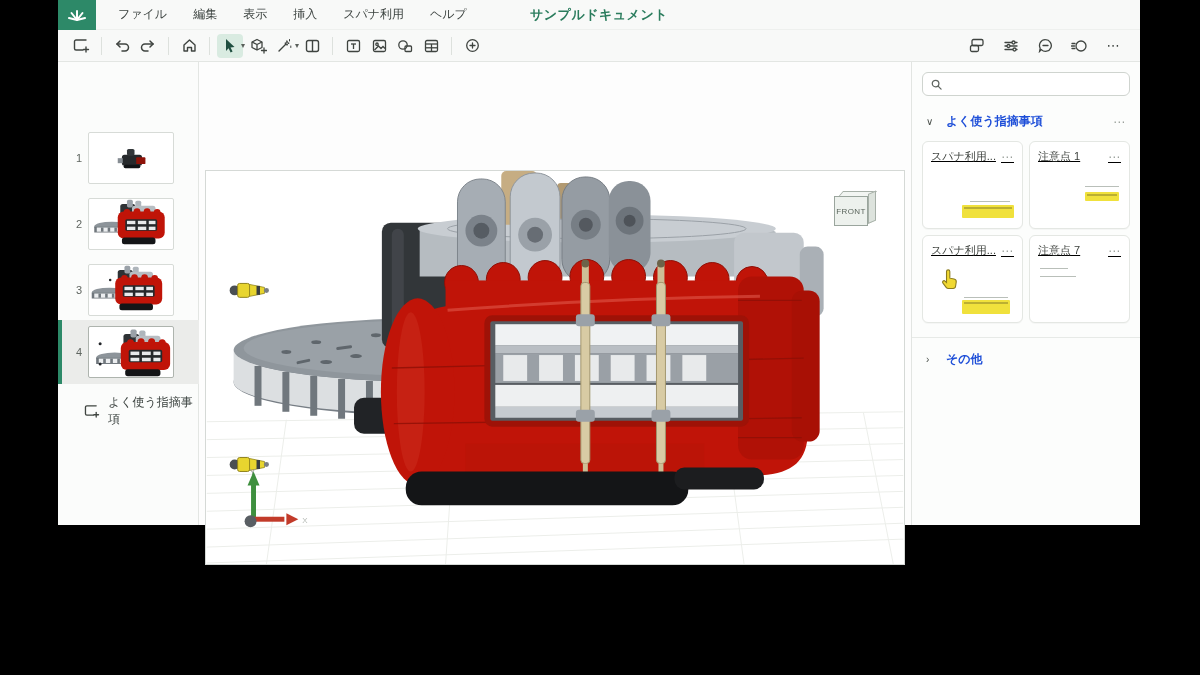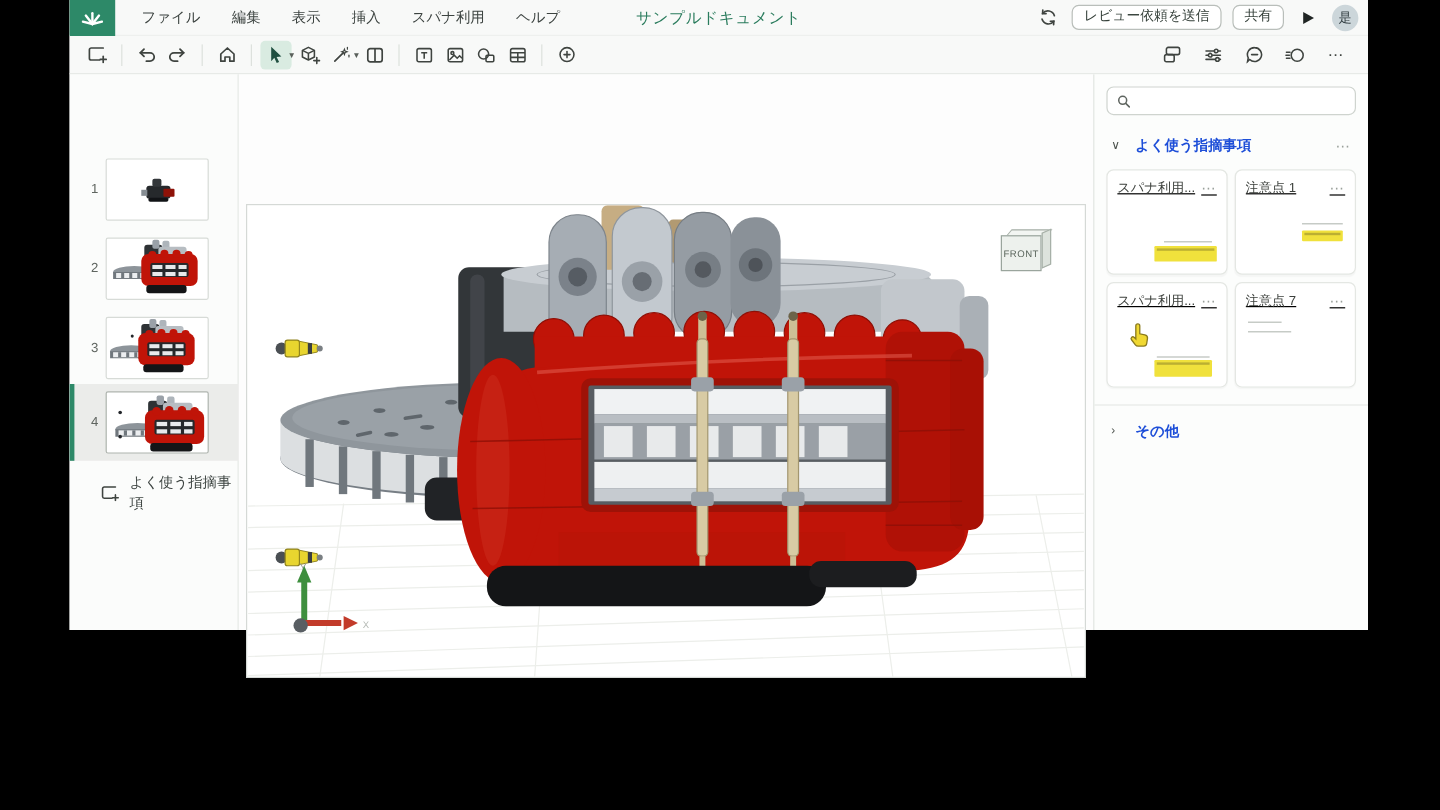--- a/index.html
+++ b/index.html
@@ -8,21 +8,21 @@
   .stage { position:relative; width:1200px; height:675px; background:#000; }
   .app { position:absolute; left:58px; top:0; width:1082px; height:525px; background:#fff; }
 
   
   .topbar { position:absolute; left:0; top:0; width:100%; height:30px; background:#f8f9f8;
     border-bottom:1px solid #eef0ee; display:flex; align-items:center; }
   .logo { width:38px; height:30px; background:#2d8968; display:flex; align-items:center; justify-content:center; flex:0 0 auto; }
   .menus { display:flex; gap:26px; margin-left:22px; }
   .menus span { font-size:12px; color:#3c4340; cursor:default; }
   .doc-title { position:absolute; left:50%; transform:translateX(-50%); font-size:13px;
-    color:#2a7c5d; font-weight:400; letter-spacing:.5px; }
+    color:#2a7c5d; font-weight:700; letter-spacing:.5px; }
   .topbar-right { position:absolute; right:8px; display:flex; align-items:center; gap:9px; }
   .btn-outline { border:1px solid #b9beba; background:#fff; border-radius:6px; font-size:11.5px;
     color:#35403a; padding:3px 9px; line-height:1.2; cursor:pointer; }
   .avatar { width:22px; height:22px; border-radius:50%; background:#ccd6da; color:#2e3a3e;
     font-size:11px; display:flex; align-items:center; justify-content:center; }
   .icon-btn { width:22px; height:22px; display:flex; align-items:center; justify-content:center; cursor:pointer; }
 
   
   .toolbar { position:absolute; left:0; top:30px; width:100%; height:32px; background:#f8f9f8;
     border-bottom:1px solid #e3e6e3; display:flex; align-items:center; padding:0 10px; }
@@ -148,38 +148,20 @@
       </div>
       <nav class="menus">
         <span>ファイル</span>
         <span>編集</span>
         <span>表示</span>
         <span>挿入</span>
         <span>スパナ利用</span>
         <span>ヘルプ</span>
       </nav>
       <div class="doc-title">サンプルドキュメント</div>
-      <div class="topbar-right">
-        <span class="icon-btn">
-          <svg width="15" height="15" viewBox="0 0 16 16" fill="none" stroke="#3f4440" stroke-width="1.5" stroke-linecap="round">
-            <path d="M13.5 6.5 A6 6 0 0 0 3 4.5"></path>
-              <polyline points="3.2,1.6 3,4.7 6.1,4.6"></polyline>
-            <path d="M2.5 9.5 A6 6 0 0 0 13 11.5"></path>
-              <polyline points="12.8,14.4 13,11.3 9.9,11.4"></polyline>
-          </svg>
-        </span>
-        <button class="btn-outline">レビュー依頼を送信</button>
-        <button class="btn-outline">共有</button>
-        <span class="icon-btn">
-          <svg width="12" height="12" viewBox="0 0 12 12">
-              <polygon points="2,1 11,6 2,11" fill="#202524"></polygon>
-            </svg>
-        </span>
-        <div class="avatar">是</div>
-      </div>
     </header>
 
     <div class="toolbar">
       <span class="tool">
         <svg width="17" height="15" viewBox="0 0 17 15" fill="none" stroke="#3f4440" stroke-width="1.4" stroke-linecap="round">
           <path d="M13 2 H3 a1.5 1.5 0 0 0 -1.5 1.5 v7 A1.5 1.5 0 0 0 3 12 h7"></path>
           <line x1="13" y1="9" x2="13" y2="14"></line>
             <line x1="10.5" y1="11.5" x2="15.5" y2="11.5"></line>
         </svg>
       </span>

